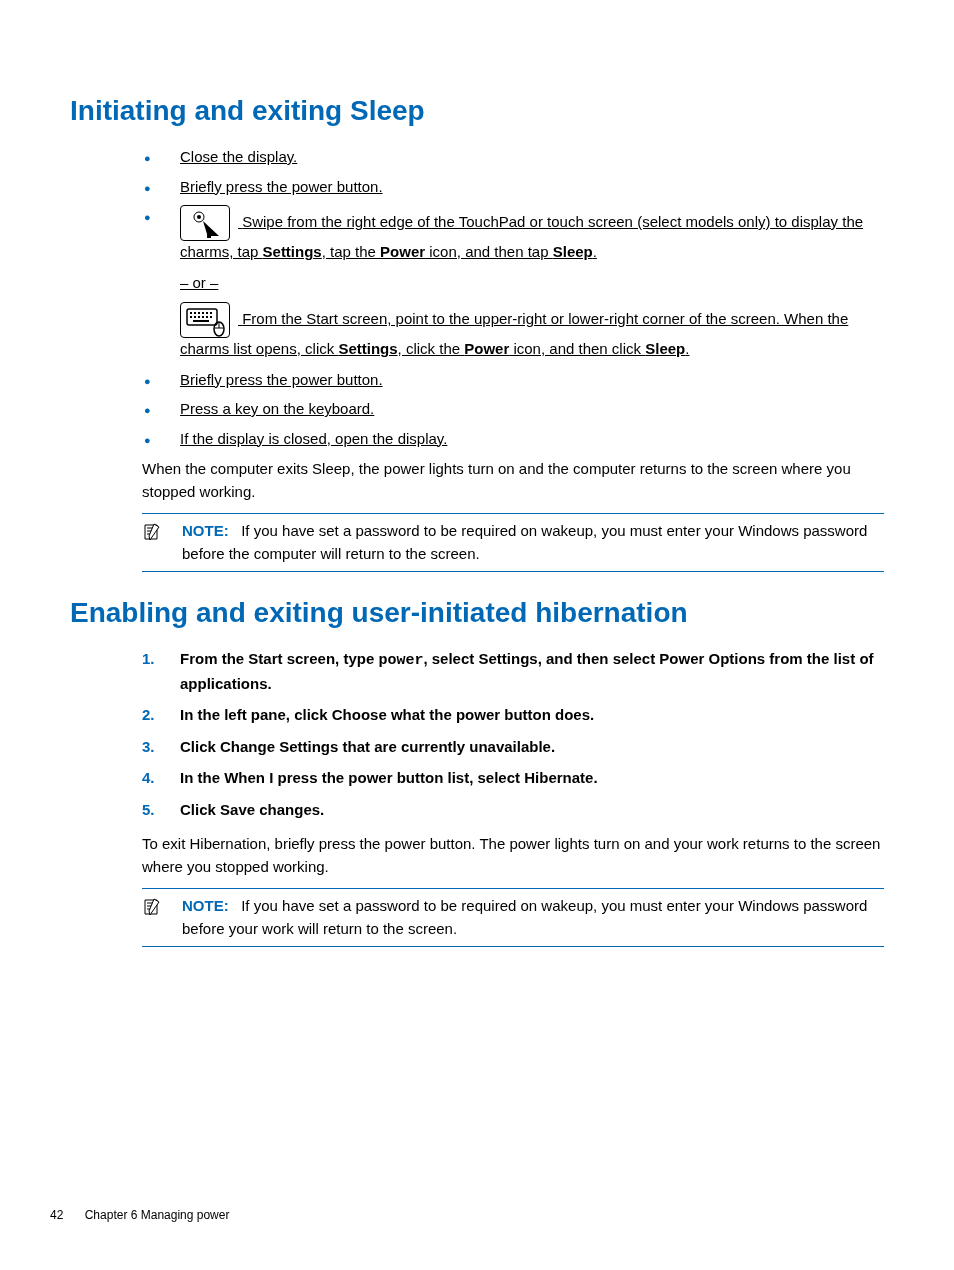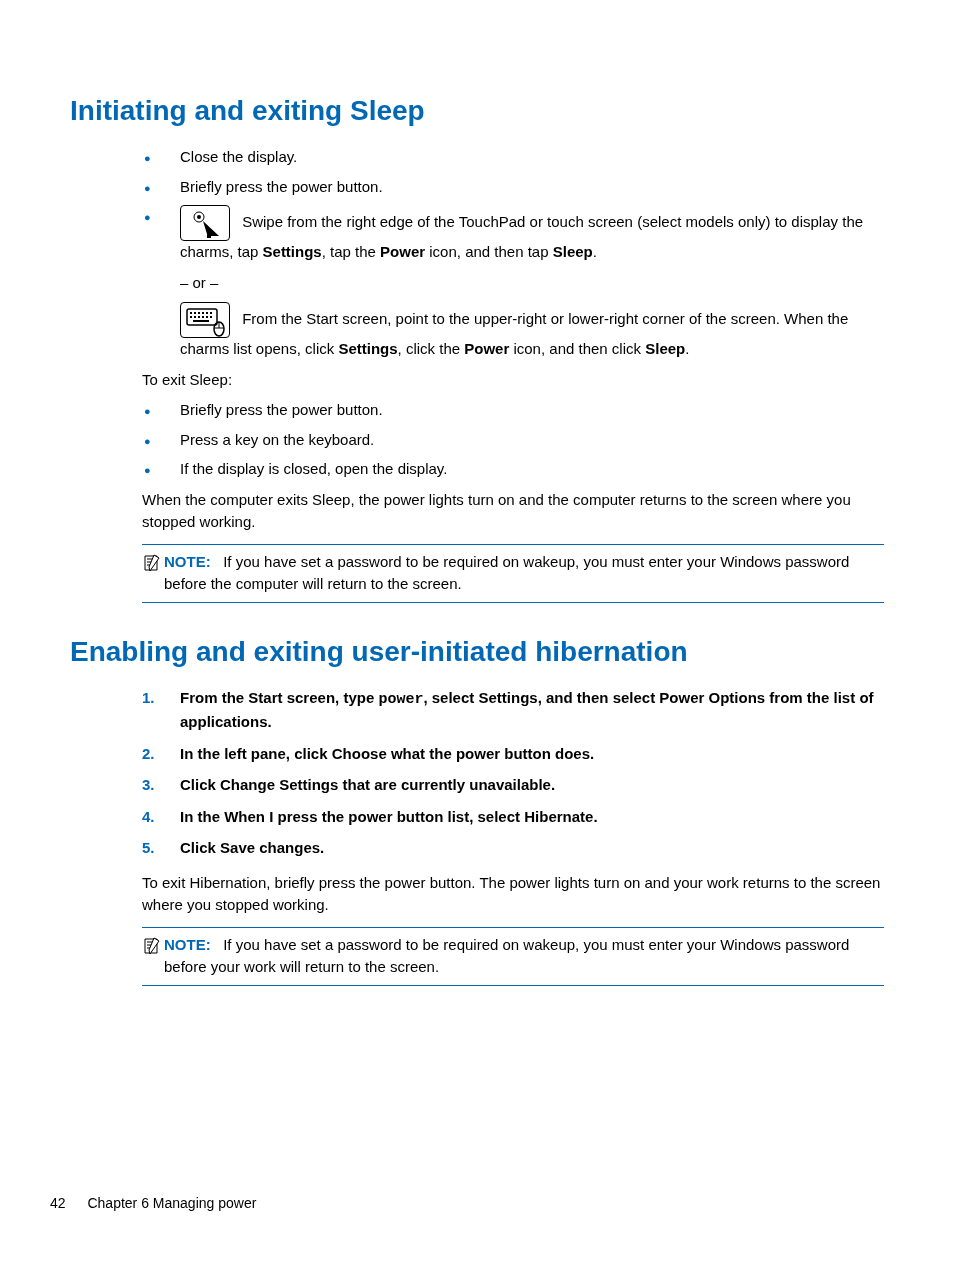--- a/index.html
+++ b/index.html
@@ -26,20 +26,21 @@
   }
   ul.bullets {
     list-style: none;
     padding: 0;
     margin: 4px 0;
   }
   ul.bullets > li {
     position: relative;
     padding-left: 38px;
     margin: 7px 0;
+    text-decoration: underline;
   }
   ul.bullets > li::before {
     content: "●";
     color: #0068b5;
     position: absolute;
     left: 2px;
     font-size: 11px;
     top: 4px;
   }
   ol.steps {
@@ -74,46 +75,46 @@
     background: #fff;
   }
   .touch-icon svg, .kb-icon svg {
     width: 100%;
     height: 100%;
   }
   .note-block {
     border-top: 1px solid #0068b5;
     border-bottom: 1px solid #0068b5;
     padding: 6px 0;
-    margin: 10px 0 28px 0;
+    margin: 10px 0 20px 0;
     display: flex;
     align-items: flex-start;
-    gap: 2px;
+    gap: 20px;
   }
   .note-icon {
     width: 20px;
     height: 20px;
     flex-shrink: 0;
     margin-top: 2px;
   }
   .note-label {
     color: #0068b5;
     font-weight: bold;
   }
   .note-text {
     flex: 1;
   }
   .mono {
     font-family: "Courier New", monospace;
   }
   .footer {
     position: fixed;
-    bottom: 56px;
+    bottom: 46px;
     left: 50px;
-    font-size: 14px;
+    font-size: 12px;
   }
   .footer .pn {
     margin-right: 18px;
   }
   .or-sep {
     margin: 8px 0;
   }
 </style>
 </head>
 <body>
@@ -158,21 +159,20 @@
               <ellipse cx="38" cy="26" rx="5" ry="7" fill="none" stroke="#000" stroke-width="1.5"></ellipse>
               <line x1="38" y1="19" x2="38" y2="25" stroke="#000" stroke-width="1"></line>
               <line x1="33" y1="25" x2="43" y2="25" stroke="#000" stroke-width="1"></line>
             </svg>
         </span>
         <span>From the Start screen, point to the upper-right or lower-right corner of the screen. When the charms list opens, click </span><b>Settings</b><span>, click the </span><b>Power</b><span> icon, and then click </span><b>Sleep</b><span>.</span>
       </p>
     </li>
   </ul>
 
-  <p>To exit Sleep:</p>
   <ul class="bullets">
     <li>Briefly press the power button.</li>
     <li>Press a key on the keyboard.</li>
     <li>If the display is closed, open the display.</li>
   </ul>
 
   <p>When the computer exits Sleep, the power lights turn on and the computer returns to the screen where you stopped working.</p>
 
   <div class="note-block">
     <span class="note-icon">

